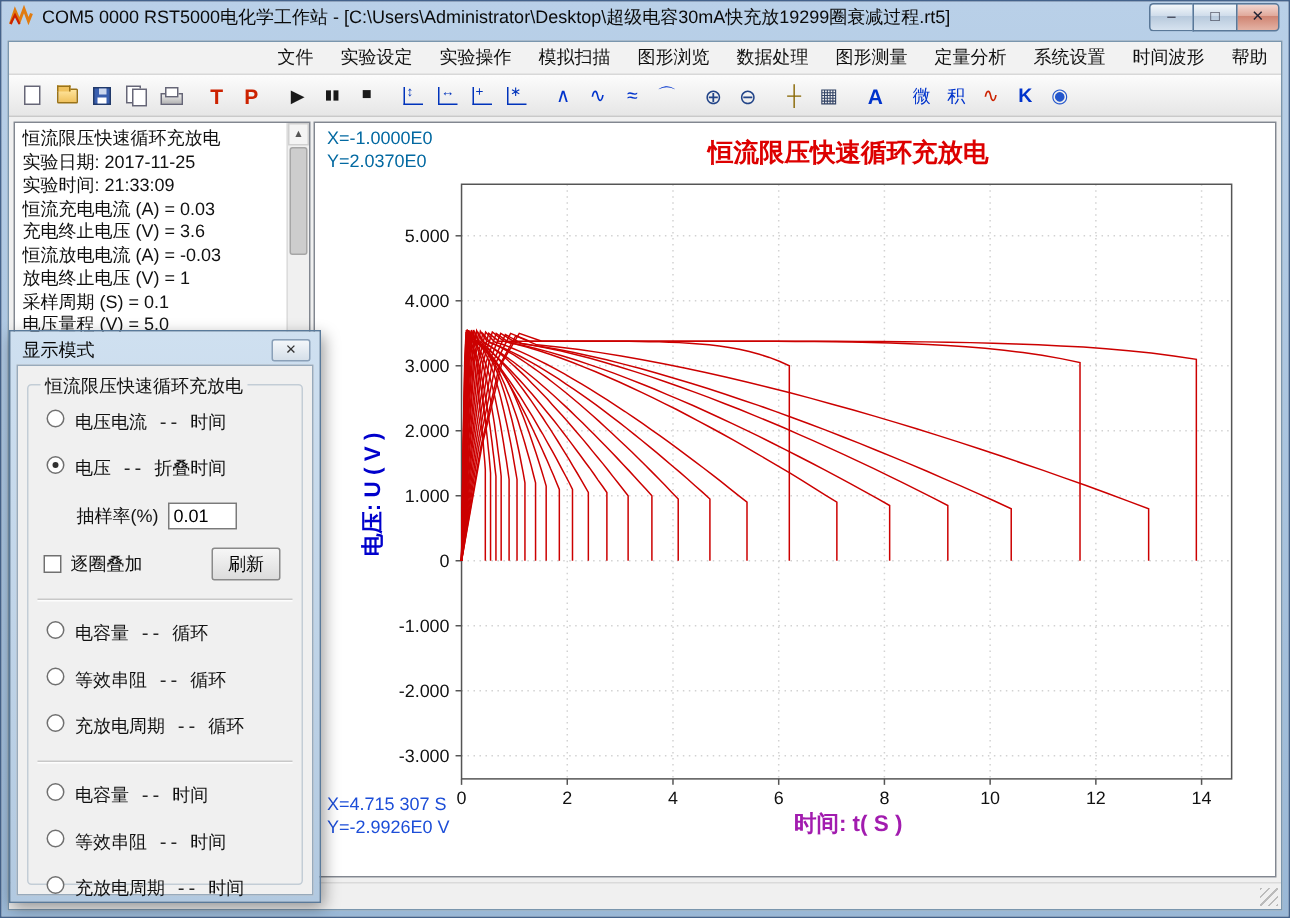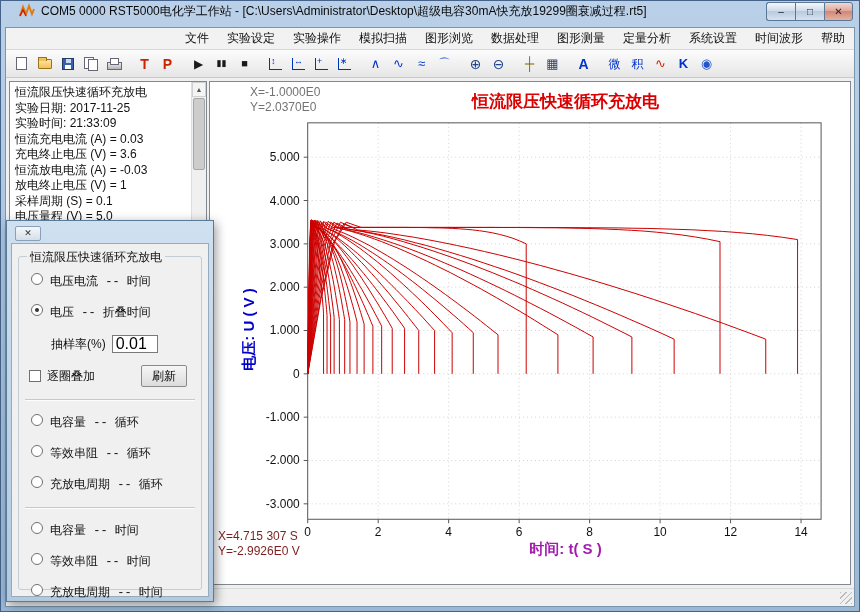--- a/index.html
+++ b/index.html
@@ -1,21 +1,21 @@
 <!DOCTYPE html>
 <html><head>
 <meta charset="utf-8">
 <style>
   * { box-sizing: border-box; margin: 0; padding: 0; }
   html,body { width:860px; height:612px; overflow:hidden;
     font-family:"Liberation Sans","DejaVu Sans",sans-serif; font-size:12px; color:#111; }
   .window { position:absolute; inset:0; background:linear-gradient(#b9d0e8,#9ab8d6);
     border:1px solid #44628a; }
   
-  .titlebar { height:20px; display:flex; align-items:center; padding:0 6px 0 18px; gap:6px; }
+  .titlebar { height:20px; display:flex; align-items:center; padding:0 6px 0 5px; gap:6px; }
   .app-icon { width:16px; height:16px; flex:0 0 16px; }
   .title-text { flex:1; white-space:nowrap; overflow:hidden; text-overflow:ellipsis; color:#0a0a0a; }
   .win-btns { display:flex; }
   .win-btn { width:29px; height:19px; border:1px solid #5a7898; border-right:none;
     background:linear-gradient(#f4f8fb,#cfdcea 45%,#b7c9dc 46%,#d6e2ef);
     display:flex; align-items:center; justify-content:center; font-size:10px; color:#223; }
   .win-btn:first-child { border-radius:3px 0 0 3px; }
   .win-btn.close { border-right:1px solid #5a7898; border-radius:0 3px 3px 0;
     background:linear-gradient(#f3d8d2,#e0a89a 45%,#cf8472 46%,#e4b2a4); }
   
@@ -61,22 +61,22 @@
   .scroll-arrow { height:15px; display:flex; align-items:center; justify-content:center;
     font-size:7px; color:#555; background:#f4f4f4; border:1px solid #d0d0d0; }
   .scroll-arrow.down { position:absolute; bottom:0; left:0; right:0; }
   .scroll-arrow.up { position:absolute; top:0; left:0; right:0; }
   .scroll-thumb { position:absolute; top:16px; left:1px; right:1px; height:72px;
     background:#cdcdcd; border:1px solid #a6a6a6; border-radius:2px; }
   .chart-area { flex:1; background:#fff; border:1px solid #828790; margin:1px; position:relative; }
   .chart-svg { position:absolute; inset:0; width:100%; height:100%; }
   .chart-title { position:absolute; left:98px; width:515px; top:8px; text-align:center;
     color:#dd0000; font-weight:bold; font-size:17px; }
-  .cursor-top { position:absolute; left:8px; top:3px; color:#737373; line-height:15px;margin-left:32px; }
-  .cursor-bottom { position:absolute; left:8px; top:447px; color:#7f1d1d; line-height:15px; }
+  .cursor-top { position:absolute; left:8px; top:3px; color:#0369a1; line-height:15px; }
+  .cursor-bottom { position:absolute; left:8px; top:447px; color:#1d4ed8; line-height:15px; }
   .x-axis-label { position:absolute; left:98px; width:515px; top:458px; text-align:center;
     color:#a21caf; font-weight:bold; font-size:15px; }
   .y-axis-label { position:absolute; left:-46px; top:238px; width:170px; text-align:center;
     transform:rotate(-90deg); color:#0000cc; font-weight:bold; font-size:15px; }
   .statusbar { height:18px; background:#f0f0f0; border-top:1px solid #dadada; position:relative; }
   .grip { position:absolute; right:2px; bottom:2px; width:12px; height:12px;
     background:repeating-linear-gradient(135deg,#bbb 0 1px,transparent 1px 4px); }
   
   .dialog { position:absolute; left:6px; top:220px; width:208px; height:382px; z-index:20;
     background:linear-gradient(#cfe0f0,#b2c9e0); border:1px solid #5a7a9a;
@@ -90,21 +90,21 @@
   .group { position:absolute; left:6px; right:6px; top:12px; bottom:6px;
     border:1px solid #c3cdd6; border-radius:3px; padding-top:16px; }
   .group-title { position:absolute; top:-8px; left:8px; background:#f0f0f0; padding:0 3px; }
   .radio-row { display:flex; align-items:flex-start; gap:7px; margin:0 10px 14px 12px;font-family:Liberation Mono, monospace; }
   .radio { width:12px; height:12px; border-radius:50%; border:1px solid #707070;
     background:#fff; position:relative; flex:0 0 12px; }
   .radio.on::after { content:""; position:absolute; left:3px; top:3px; width:4px; height:4px;
     border-radius:50%; background:#333; }
   .sampling-row { display:flex; align-items:flex-end; gap:6px; margin:0 10px 12px 32px; }
   .sampling-input { width:46px; height:18px; border:1px solid #7a7a7a; background:#fff;
-    font-family:inherit; font-size:16px; padding:1px 3px; }
+    font-family:inherit; font-size:12px; padding:1px 3px; }
   .overlay-row { display:flex; align-items:center; gap:6px; margin:0 14px 12px 10px; }
   .checkbox { width:12px; height:12px; border:1px solid #707070; background:#fff; flex:0 0 12px; }
   .refresh-btn { margin-left:auto; width:46px; height:22px; border:1px solid #8a8a8a;
     border-radius:2px; background:linear-gradient(#f6f6f6,#dcdcdc);
     font-family:inherit; font-size:12px; }
   .sep-line { border-top:1px solid #c8c8c8; border-bottom:1px solid #fdfdfd; margin:0 6px 13px 6px; }
   .tick { font-size:12px; fill:#111; font-family:"Liberation Sans","DejaVu Sans",sans-serif; }
 </style>
 </head>
 <body>
@@ -353,20 +353,21 @@
     </div>
 
     <div class="statusbar">
       <span class="grip"></span>
     </div>
   </div>
 </div>
 
 <div class="dialog">
   <div class="dialog-titlebar">
+    <span class="dialog-title">显示模式</span>
     <span class="dialog-close">
         <span>✕</span>
       </span>
   </div>
   <div class="dialog-body">
     <div class="group">
       <span class="group-title">恒流限压快速循环充放电</span>
 
       <div class="radio-row">
         <span class="radio"></span>

